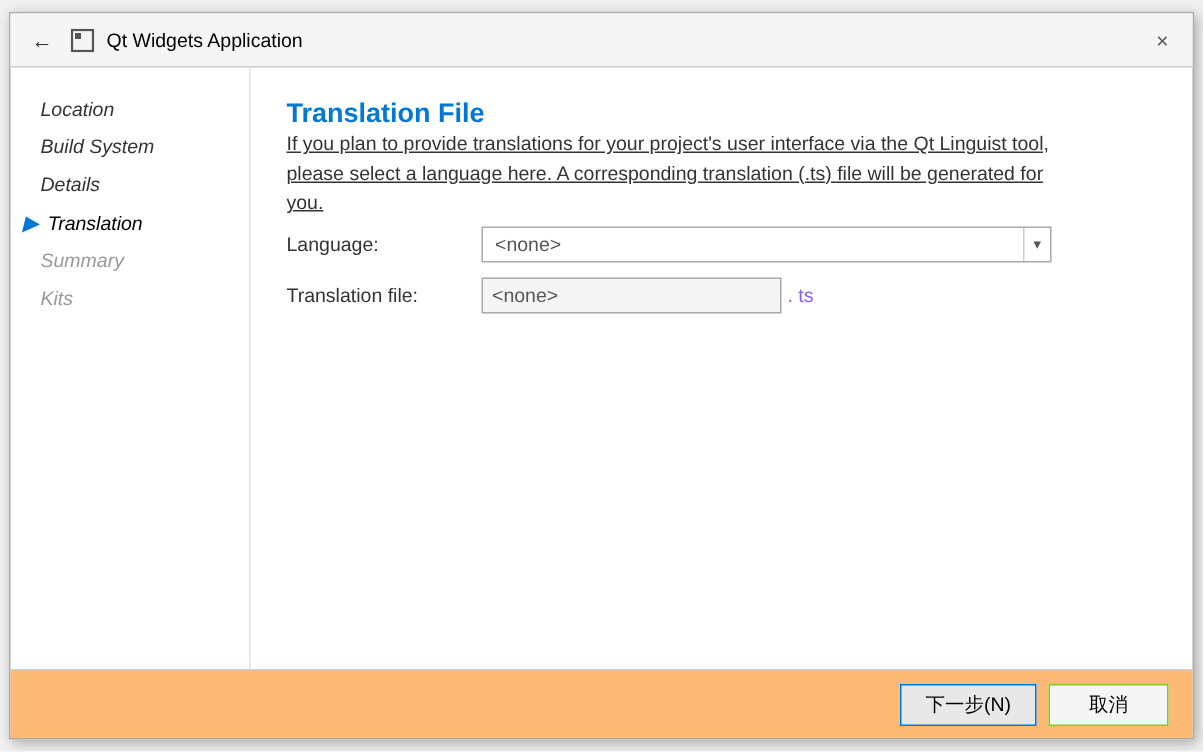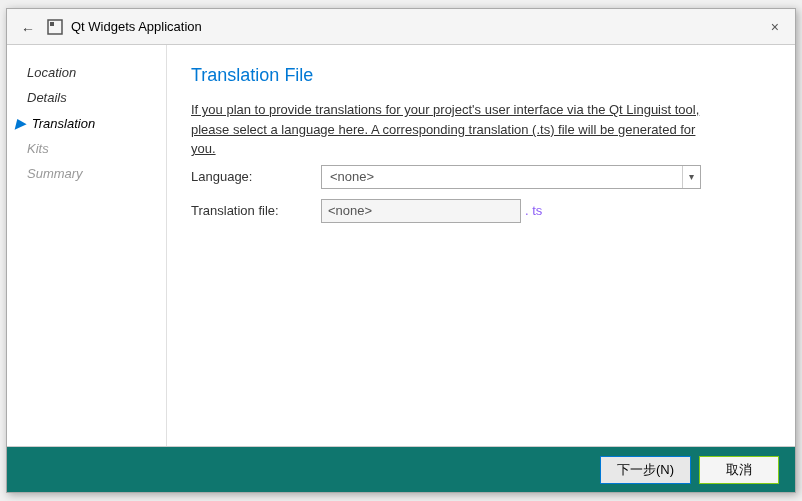--- a/index.html
+++ b/index.html
@@ -118,22 +118,21 @@
 
     .main {
       flex: 1;
       padding: 20px 24px;
       overflow: auto;
     }
 
     .main-title {
       color: #0078d4;
       font-size: 18px;
-      font-weight: 400;
-      margin-bottom: 14px;
+      font-weight: 700;
     }
 
     .description {
       color: #333;
       line-height: 1.5;
       margin-bottom: 6px;
       max-width: 520px;
       text-decoration: underline;
     }
 
@@ -196,21 +195,21 @@
       color: #8b5cf6;
       font-size: 13px;
     }
 
     .footer {
       border-top: 1px solid #cccccc;
       padding: 10px 16px;
       display: flex;
       justify-content: flex-end;
       gap: 8px;
-      background: #0f766e;
+      background: #fdba74;
       height: 46px;
       align-items: center;
     }
 
     .btn {
       padding: 4px 16px;
       height: 28px;
       border: 1px solid #84cc16;
       background: #f5f5f5;
       cursor: pointer;
@@ -243,31 +242,34 @@
     <span class="title-bar-close">×</span>
   </div>
 
   <div class="content">
 
     <div class="sidebar">
       <div class="sidebar-item">
         <span>Location</span>
       </div>
       <div class="sidebar-item">
+        <span>Build System</span>
+      </div>
+      <div class="sidebar-item">
         <span>Details</span>
       </div>
       <div class="sidebar-item active-arrow active" style="padding-left:8px;">
         <span class="arrow-icon">▶</span>
         <span>Translation</span>
       </div>
       <div class="sidebar-item disabled">
+        <span>Summary</span>
+      </div>
+      <div class="sidebar-item disabled">
         <span>Kits</span>
-      </div>
-      <div class="sidebar-item disabled">
-        <span>Summary</span>
       </div>
     </div>
 
     <div class="main">
       <div class="main-title">Translation File</div>
       <div class="description">If you plan to provide translations for your project's user interface via the Qt Linguist tool, please select a language here. A corresponding translation (.ts) file will be generated for you.</div>
 
       <div class="form-row">
         <div class="form-label">Language:</div>
         <div class="dropdown">

